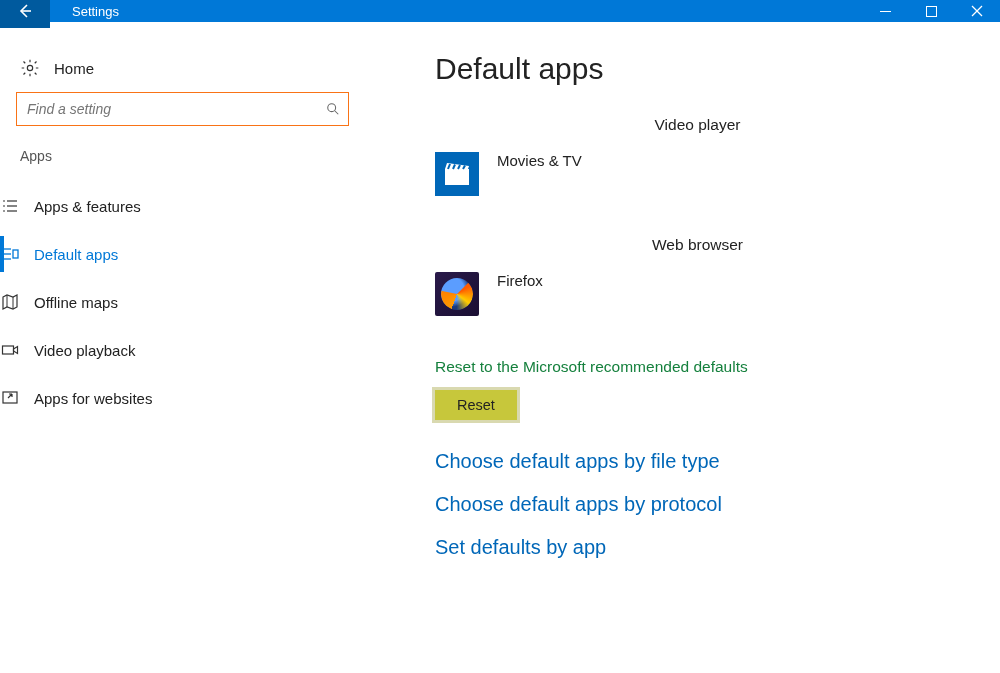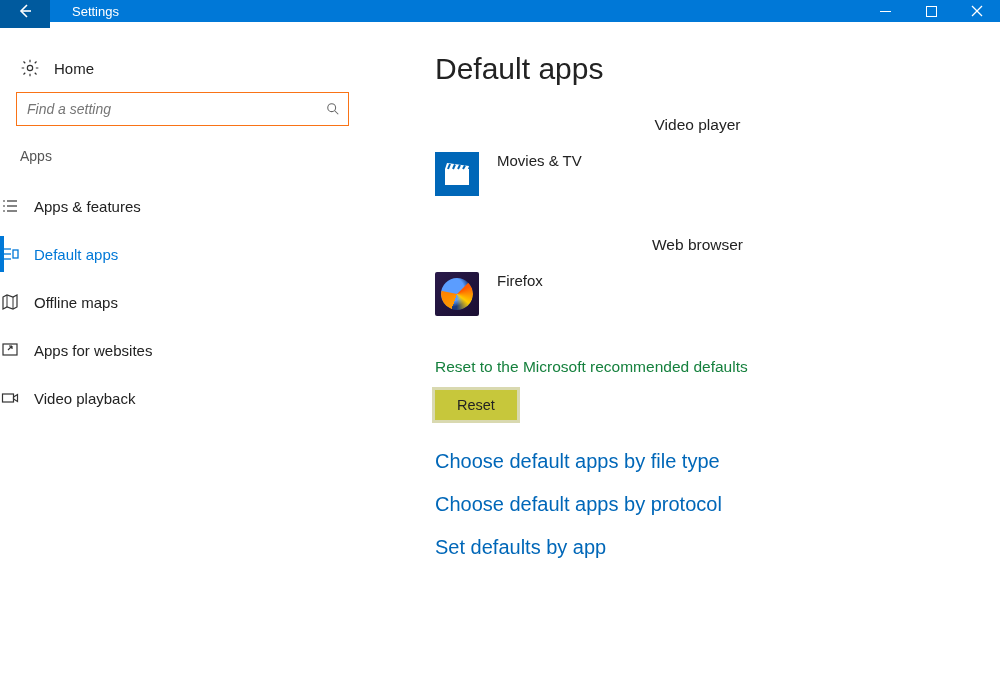--- a/index.html
+++ b/index.html
@@ -223,35 +223,35 @@
               <line x1="6" y1="2" x2="6" y2="14" stroke="#333" stroke-width="1"></line>
               <line x1="12" y1="4" x2="12" y2="16" stroke="#333" stroke-width="1"></line>
             </svg>
         </span>
         <span class="nlabel">Offline maps</span>
       </div>
 
       <div class="nav-item">
         <span class="icon-slot">
           <svg width="18" height="18" viewBox="0 0 18 18">
+              <rect x="1.5" y="5" width="11" height="8" fill="none" stroke="#333" stroke-width="1.2"></rect>
+              <path d="M12.5 8 L16.5 5.5 V12.5 L12.5 10 Z" fill="none" stroke="#333" stroke-width="1.2"></path>
+            </svg>
+        </span>
+        <span class="nlabel">Video playback</span>
+      </div>
+
+      <div class="nav-item">
+        <span class="icon-slot">
+          <svg width="18" height="18" viewBox="0 0 18 18">
               <rect x="2" y="3" width="14" height="11" fill="none" stroke="#333" stroke-width="1.2"></rect>
               <path d="M7 9 L11 5 M11 5 H8 M11 5 V8" fill="none" stroke="#333" stroke-width="1.2"></path>
             </svg>
         </span>
         <span class="nlabel">Apps for websites</span>
-      </div>
-
-      <div class="nav-item">
-        <span class="icon-slot">
-          <svg width="18" height="18" viewBox="0 0 18 18">
-              <rect x="1.5" y="5" width="11" height="8" fill="none" stroke="#333" stroke-width="1.2"></rect>
-              <path d="M12.5 8 L16.5 5.5 V12.5 L12.5 10 Z" fill="none" stroke="#333" stroke-width="1.2"></path>
-            </svg>
-        </span>
-        <span class="nlabel">Video playback</span>
       </div>
 
     </div>
   </div>
 
   <div class="content">
     <h1 class="page-title">Default apps</h1>
 
     <div class="section-label">Video player</div>
     <div class="app-row">

